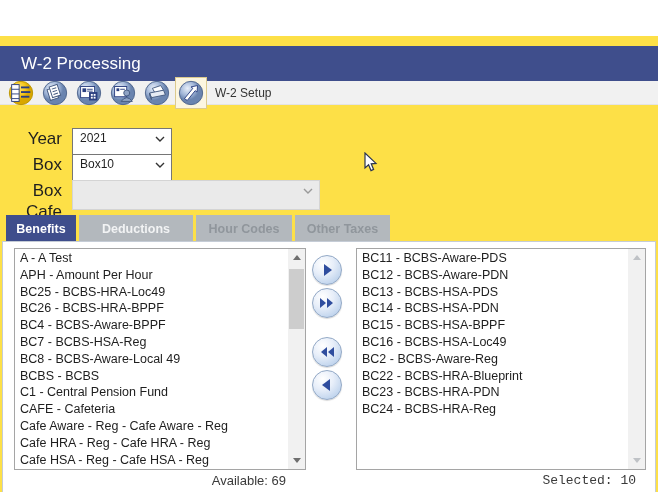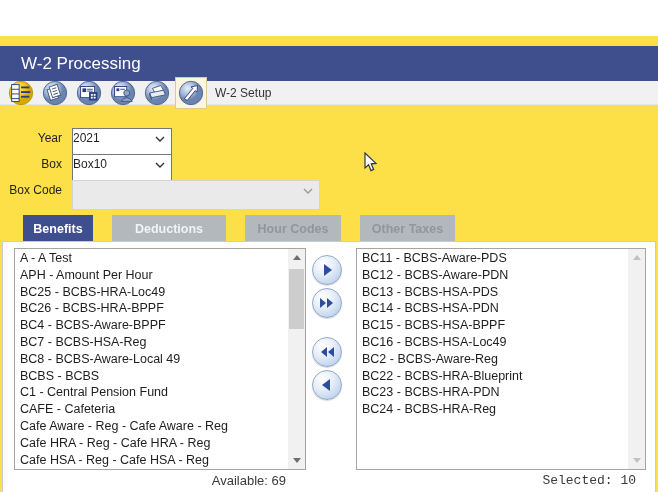--- a/index.html
+++ b/index.html
@@ -12,28 +12,28 @@
 
   
   .toolbar { position:absolute; left:0; top:45px; width:658px; height:24px;
     background:#F1F1F1; border-bottom:1px solid #e4e4e4; display:flex; align-items:center; padding-left:5px; }
   .tool-btn { width:32px; height:32px; display:flex; align-items:center; justify-content:center;
     margin-right:2px; border:1px solid transparent; cursor:pointer; }
   .tool-btn.highlighted { background:#fcf6e0; border:1px solid #dcca8e; }
   .toolbar-label { font-size:12px; color:#333; margin-left:6px; }
 
   
-  .form-label { position:absolute; width:62px; text-align:right; font-size:12px; color:#1f1f1f; line-height:21px; }
+  .form-label { position:absolute; width:62px; text-align:right; font-size:17px; color:#1f1f1f; line-height:21px; }
   .dd { position:absolute; height:30px; background:#fff; border:1px solid #767676; font-size:12px;
-    color:#1f1f1f; line-height:19px; cursor:pointer; }
+    color:#1f1f1f; line-height:19px; padding-left:7px; cursor:pointer; }
   .dd .chev { position:absolute; right:6px; top:7px; }
   .dd.disabled { background:#eaeaea; border:1px solid #d4d4d4; cursor:default; }
 
   
-  .tabs { position:absolute; left:23px; top:179px; display:flex; gap:19px;justify-content:center; }
+  .tabs { position:absolute; left:6px; top:179px; display:flex; gap:3px;justify-content:center; }
   .tab { height:27px; display:flex; align-items:center; justify-content:center;
     font-size:12.5px; font-weight:bold; cursor:pointer; }
   .tab.active { background:#3F4E8C; color:#ffffff; }
   .tab.inactive { background:#B3B8BD; color:#f2f3f4; }
   .tab.disabled { background:#B3B8BD; color:#90969c; cursor:default; }
 
   
   .panel { position:absolute; left:2px; top:205px; width:654px; height:254px;
     background:#ffffff; border:1px solid #c5ccd6; }
 
@@ -187,21 +187,21 @@
   </div>
 
   <div class="form-label" style="left:0; top:118px;">Box</div>
   <div class="dd" style="left:72px; top:118px; width:100px;">
     <span>Box10</span>
     <svg class="chev" width="10" height="6" viewBox="0 0 10 6">
         <polyline points="1,1 5,5 9,1" fill="none" stroke="#333" stroke-width="1.4"></polyline>
       </svg>
   </div>
 
-  <div class="form-label" style="left:0; top:144px;">Box Code</div>
+  <div class="form-label" style="left:0; top:144px;">Box Cafe</div>
   <div class="dd disabled" style="left:72px; top:144px; width:248px;">
     <span></span>
     <svg class="chev" width="10" height="6" viewBox="0 0 10 6">
         <polyline points="1,1 5,5 9,1" fill="none" stroke="#9a9a9a" stroke-width="1.4"></polyline>
       </svg>
   </div>
 
   <svg class="cursor" width="14" height="21" viewBox="0 0 14 21">
     <path d="M1 1 L1 16 L4.6 12.8 L7 18.6 L9.6 17.4 L7.2 11.8 L12 11.4 Z" fill="#ffffff" stroke="#2a3350" stroke-width="1.2"></path>
   </svg>

